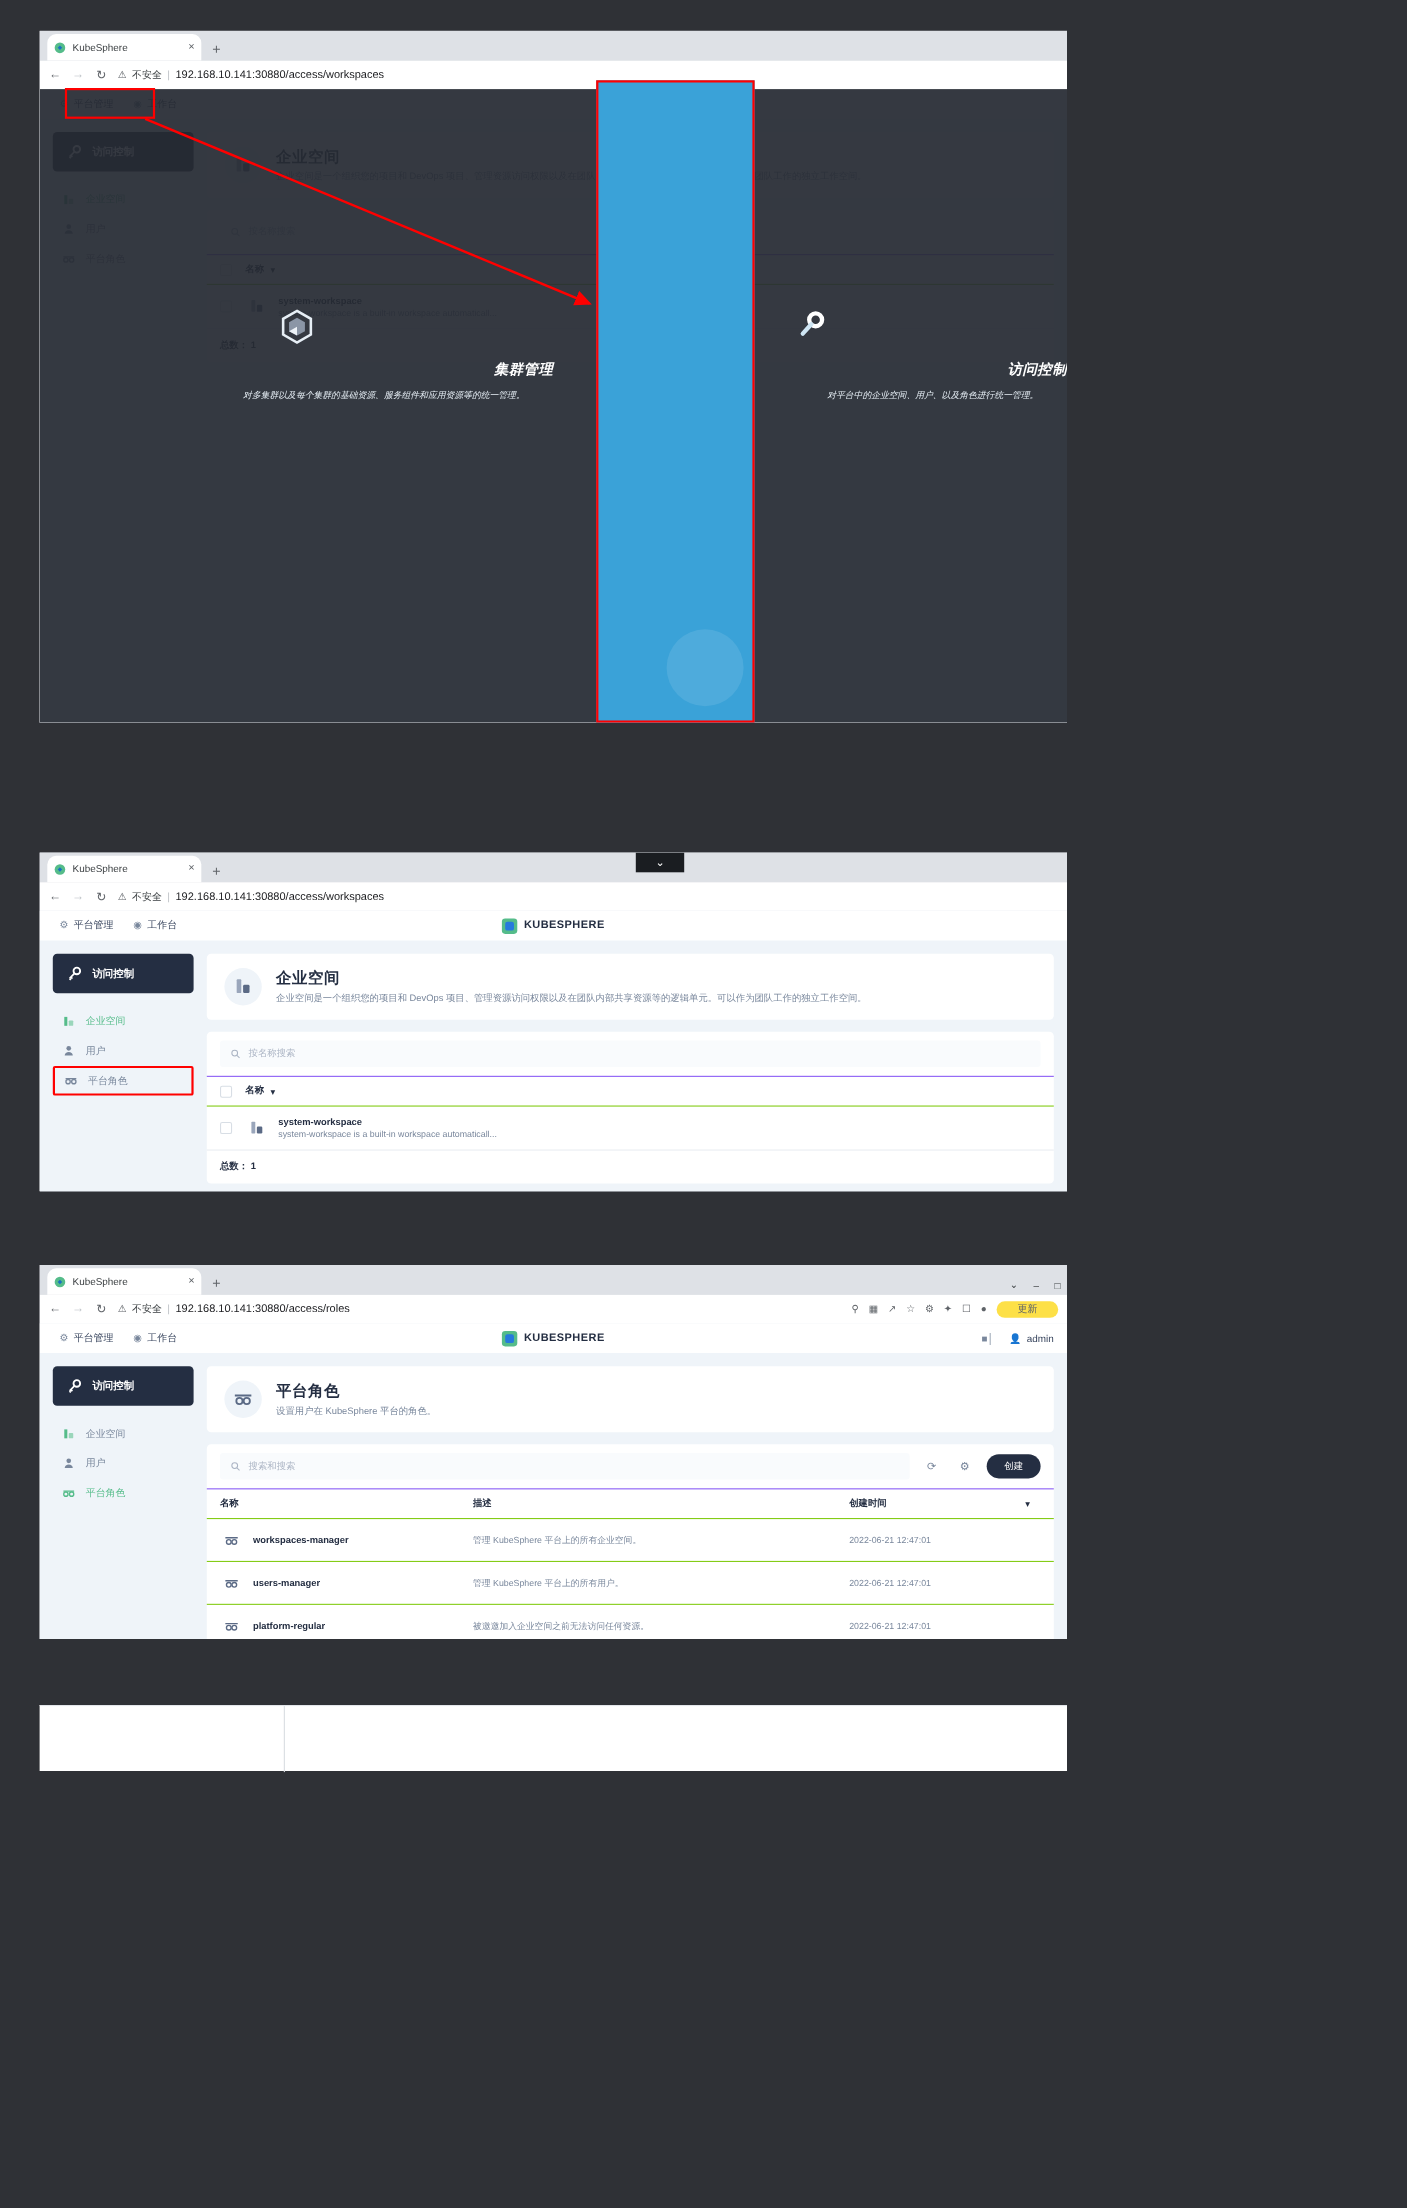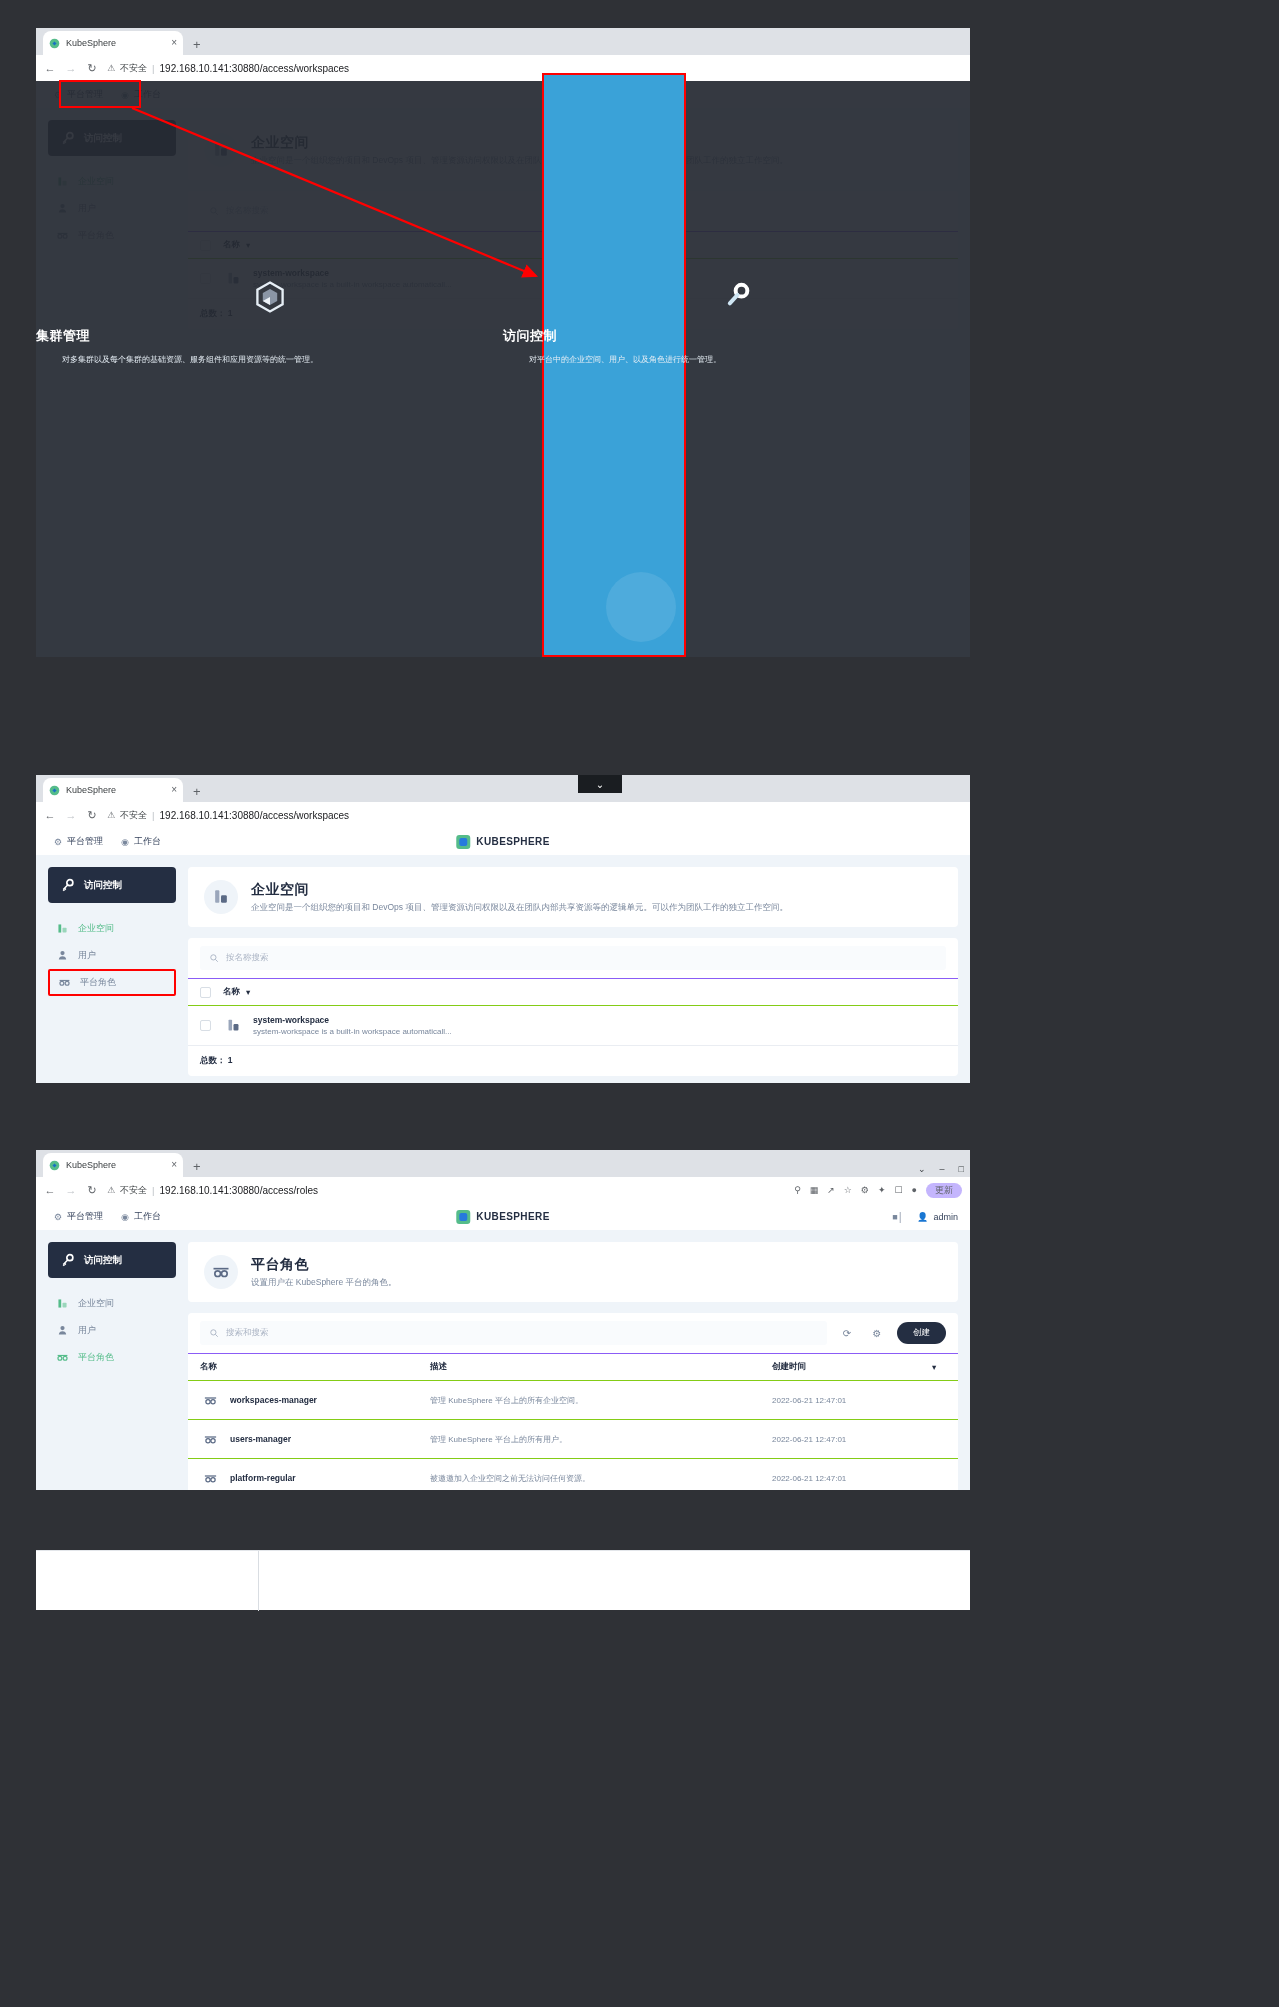--- a/index.html
+++ b/index.html
@@ -27,21 +27,21 @@
   .omnibar { height: 26px; background: #fff; display: flex; align-items: center; padding: 0 8px; gap: 9px; }
   .nav-ico { font-size: 11px; color: #5f6368; width: 12px; text-align: center; }
   .nav-ico.dim { color: #bdc1c6; }
   .urlbox { flex: 1; display: flex; align-items: center; gap: 5px; font-size: 9.5px; color: #202124; }
   .warn-ico { font-size: 9px; color: #5f6368; }
   .notsecure { font-size: 9px; color: #3c4043; }
   .url-sep { color: #bdc1c6; }
   .url-txt { color: #202124; font-size: 10px; }
   .omni-right { display: flex; align-items: center; gap: 9px; }
   .omni-right span { font-size: 9px; color: #5f6368; }
-  .avatar-pill { background: #c4b5fd; color: #fff; font-size: 7px; border-radius: 8px; padding: 1px 9px; }
+  .avatar-pill { background: #fde047; color: #fff; font-size: 7px; border-radius: 8px; padding: 1px 19px; }
 
   
   .ks-top { height: 27px; background: #fff; display: flex; align-items: center; position: relative; }
   .ks-top-item { display: flex; align-items: center; gap: 5px; font-size: 9px; color: #36435c; margin-left: 18px; }
   .ks-top-item .gly { font-size: 9px; color: #79879c; }
   .ks-logo { position: absolute; left: 50%; transform: translateX(-50%); display: flex; align-items: center; gap: 6px; }
   .ks-logo-mark { width: 14px; height: 14px; background: #55bc8a; border-radius: 3px; position: relative; }
   .ks-logo-mark::after { content:""; position:absolute; left:3px; top:3px; width:8px; height:8px; border-radius:2px; background:#1f6feb; opacity:.85; }
   .ks-logo-text { font-size: 10px; font-weight: bold; color: #242e42; letter-spacing: .4px; }
 
@@ -80,21 +80,21 @@
   .ks-row-desc { font-size: 8px; color: #79879c; margin-top: 2px; }
   .ks-foot { padding: 9px 12px; border-top: 1px solid #eaedf2; display: flex; align-items: flex-start; justify-content: space-between; }
   .ks-total { font-size: 8.5px; color: #242e42; font-weight: bold; }
 
   
   .overlay { position: absolute; inset: 0; background: rgba(38,42,51,0.93); }
   .hl-col {
     position: absolute; background: #3aa2d8; border: 2px solid #ff0000;
   }
   .cards { position: absolute; left: 0; right: 0; display: flex; }
-  .card { flex: 1; text-align: left; color: #fff; }
+  .card { flex: 1; text-align: right; color: #fff; font-style: italic; }
   .card-ico { height: 42px; display: flex; align-items: flex-end; justify-content: center; }
   .card-title { font-size: 13px; font-weight: bold; margin-top: 12px; letter-spacing: .5px; }
   .card-desc { font-size: 8px; line-height: 1.55; margin-top: 9px; padding: 0 26px; color: #e6eef5; }
   .red-box { position: absolute; border: 2px solid #ff0000; }
   .blob { position: absolute; border-radius: 50%; background: rgba(255,255,255,0.10); }
 
   svg { display: block; }
 </style>
 </head>
 <body>

